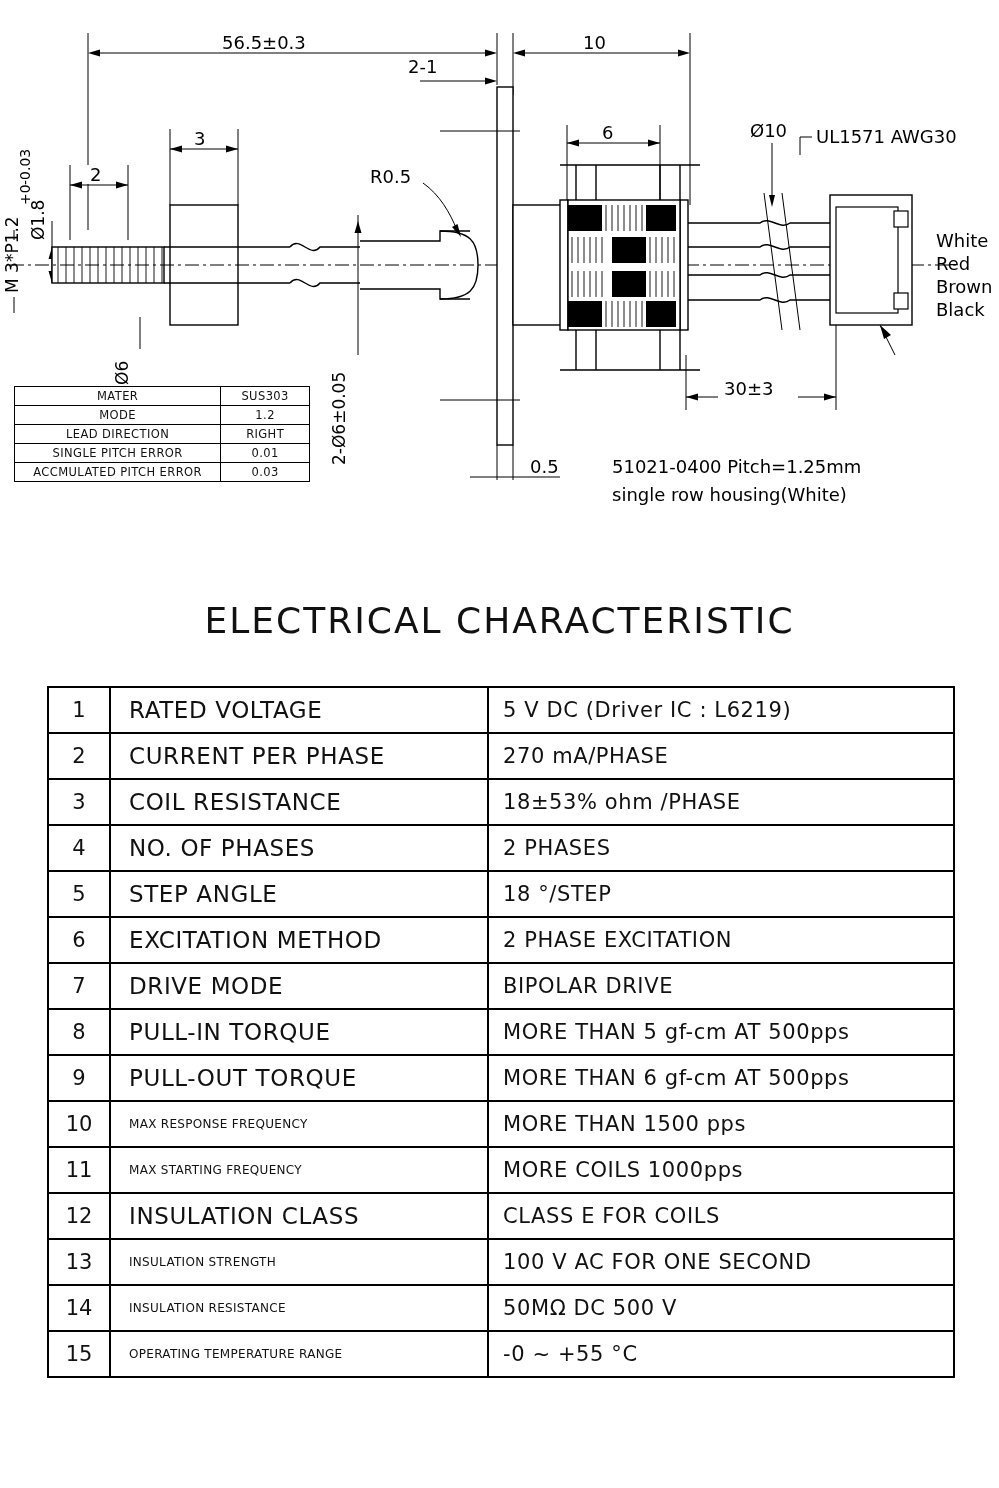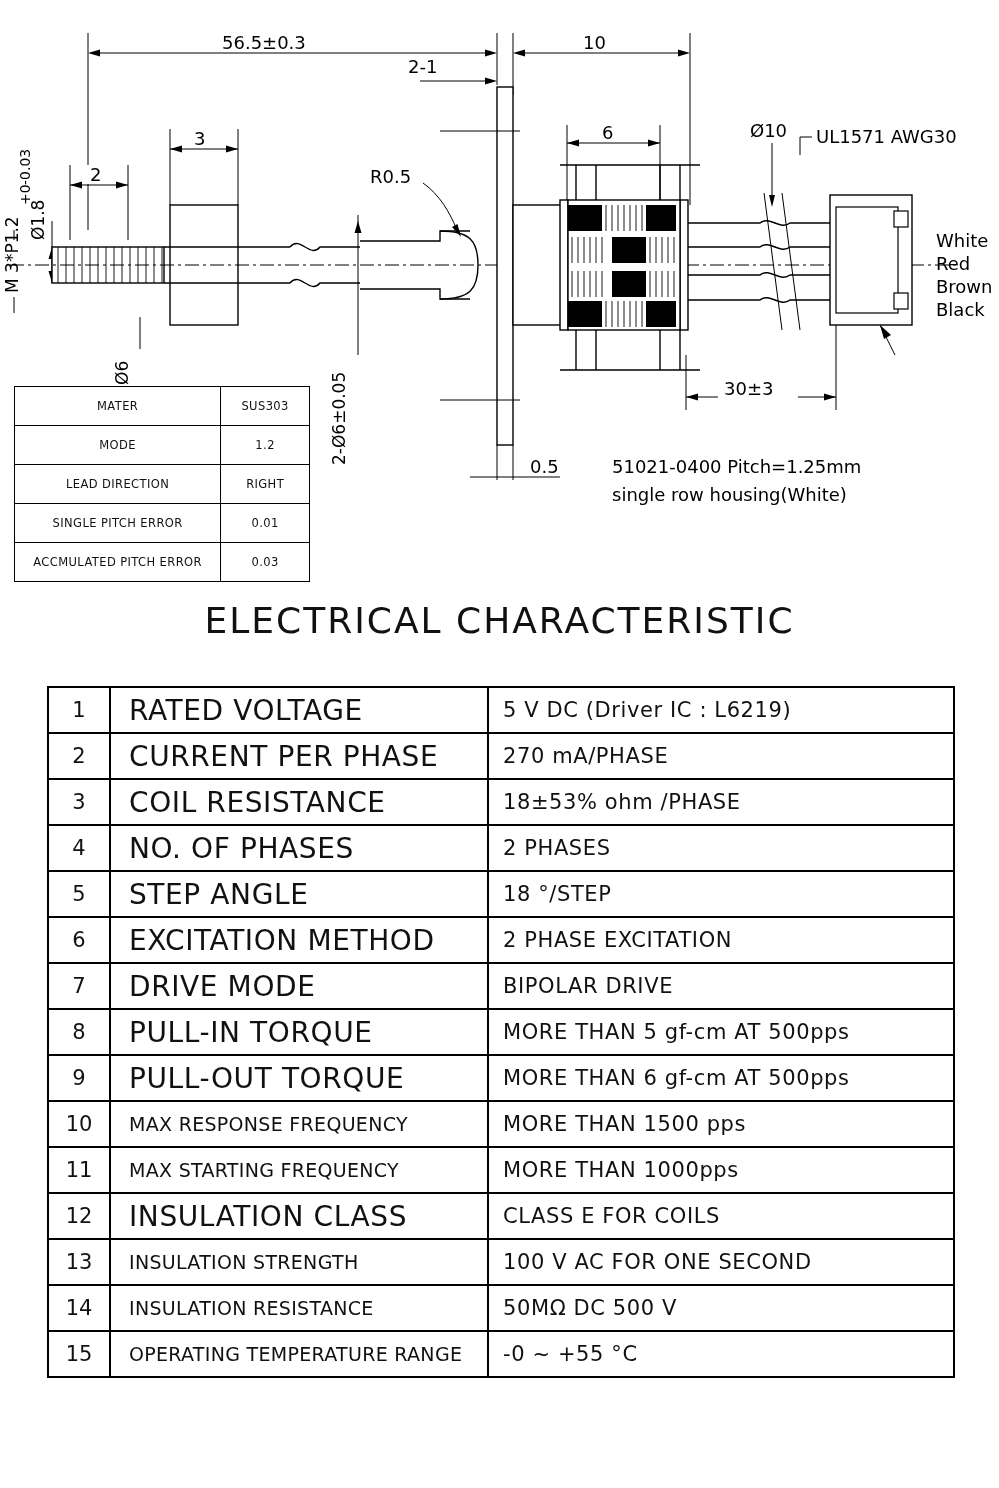--- a/index.html
+++ b/index.html
@@ -30,21 +30,21 @@
     left: 14px;
     top: 386px;
     width: 296px;
     border-collapse: collapse;
     font-family: "DejaVu Sans", sans-serif;
     font-size: 11.5px;
     letter-spacing: 0.4px;
   }
   .mater-table td {
     border: 1.4px solid #000;
-    padding: 12px 2px;
+    padding: 2px 2px;
     text-align: center;
     height: 14px;
     line-height: 13px;
     white-space: nowrap;
   }
   .mater-table td.lbl { width: 205px; }
   .mater-table td.val { width: 88px; }
 
   
   .ec-title {
@@ -74,26 +74,26 @@
     vertical-align: middle;
     white-space: nowrap;
   }
   .ec-table td.num {
     width: 44px;
     text-align: center;
     font-size: 21px;
   }
   .ec-table td.item {
     width: 350px;
-    font-size: 28px;
+    font-size: 23px;
     letter-spacing: 0.6px;
     padding-left: 18px;
   }
   .ec-table td.item.small {
-    font-size: 19px;
+    font-size: 12px;
     letter-spacing: 0.3px;
   }
   .ec-table td.val {
     font-size: 21px;
     letter-spacing: 0.6px;
     padding-left: 14px;
     margin-top: 24px;
   }
 
   
@@ -450,21 +450,21 @@
       <td class="val">MORE THAN 6   gf-cm AT 500pps</td>
     </tr>
     <tr>
       <td class="num">10</td>
       <td class="item small">MAX RESPONSE FREQUENCY</td>
       <td class="val">MORE THAN 1500   pps</td>
     </tr>
     <tr>
       <td class="num">11</td>
       <td class="item small">MAX STARTING FREQUENCY</td>
-      <td class="val">MORE THAN 1000pps</td>
+      <td class="val">MORE COILS 1000pps</td>
     </tr>
     <tr>
       <td class="num">12</td>
       <td class="item">INSULATION CLASS</td>
       <td class="val">CLASS E FOR COILS</td>
     </tr>
     <tr>
       <td class="num">13</td>
       <td class="item small">INSULATION STRENGTH</td>
       <td class="val">100 V AC FOR ONE SECOND</td>

